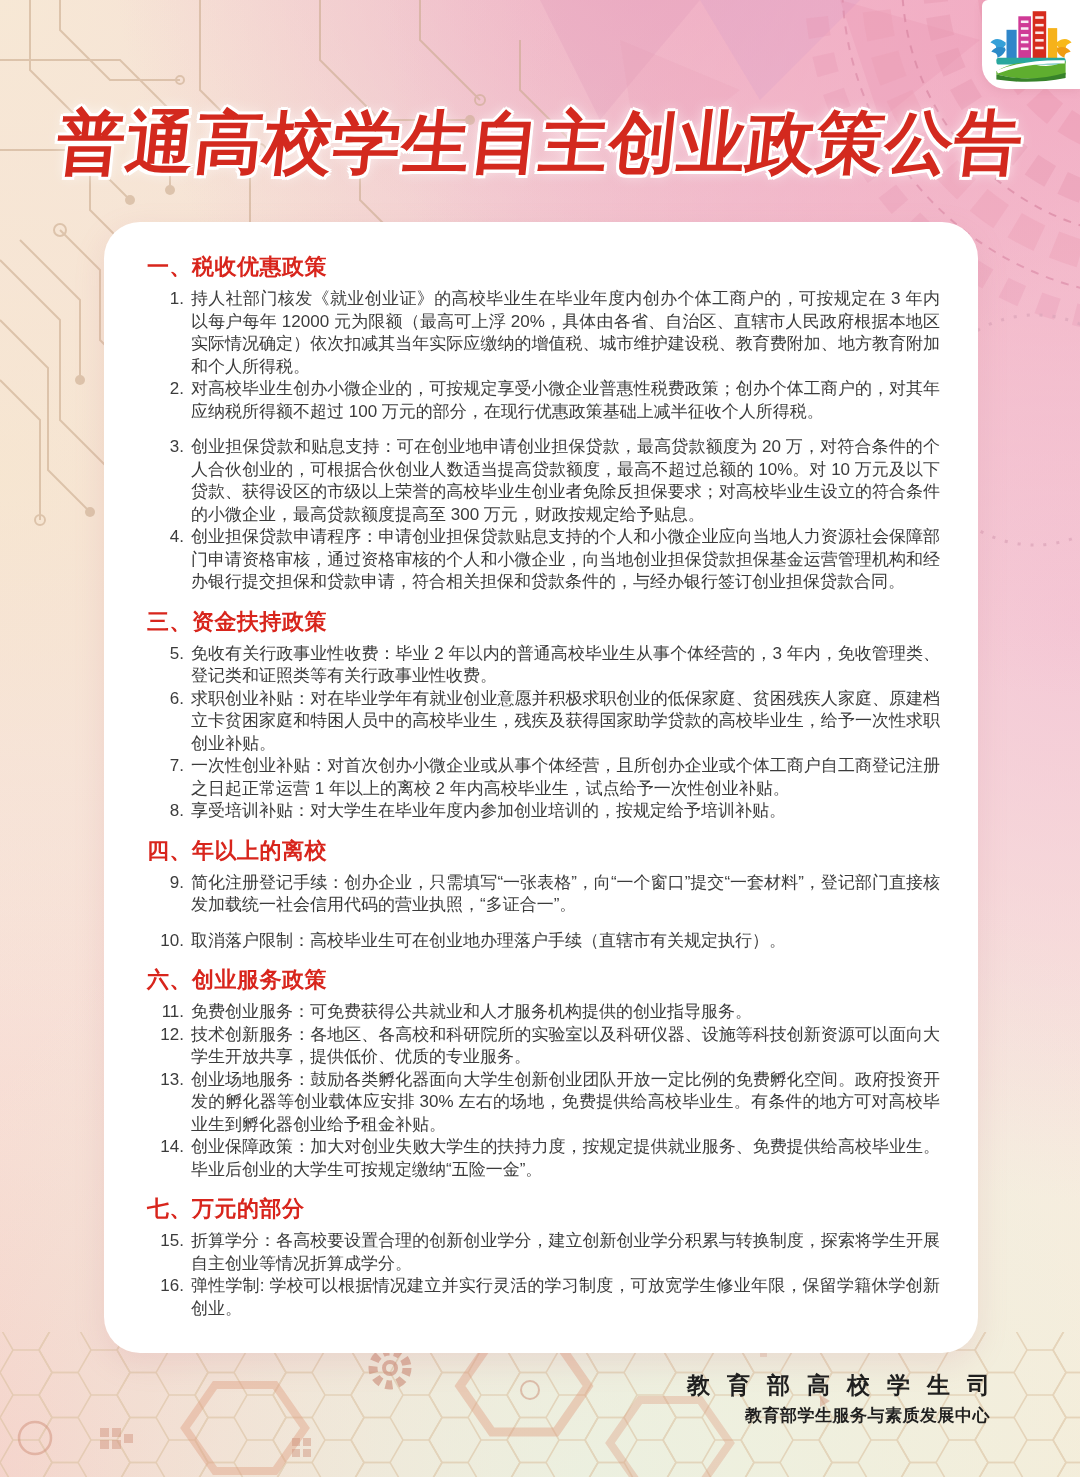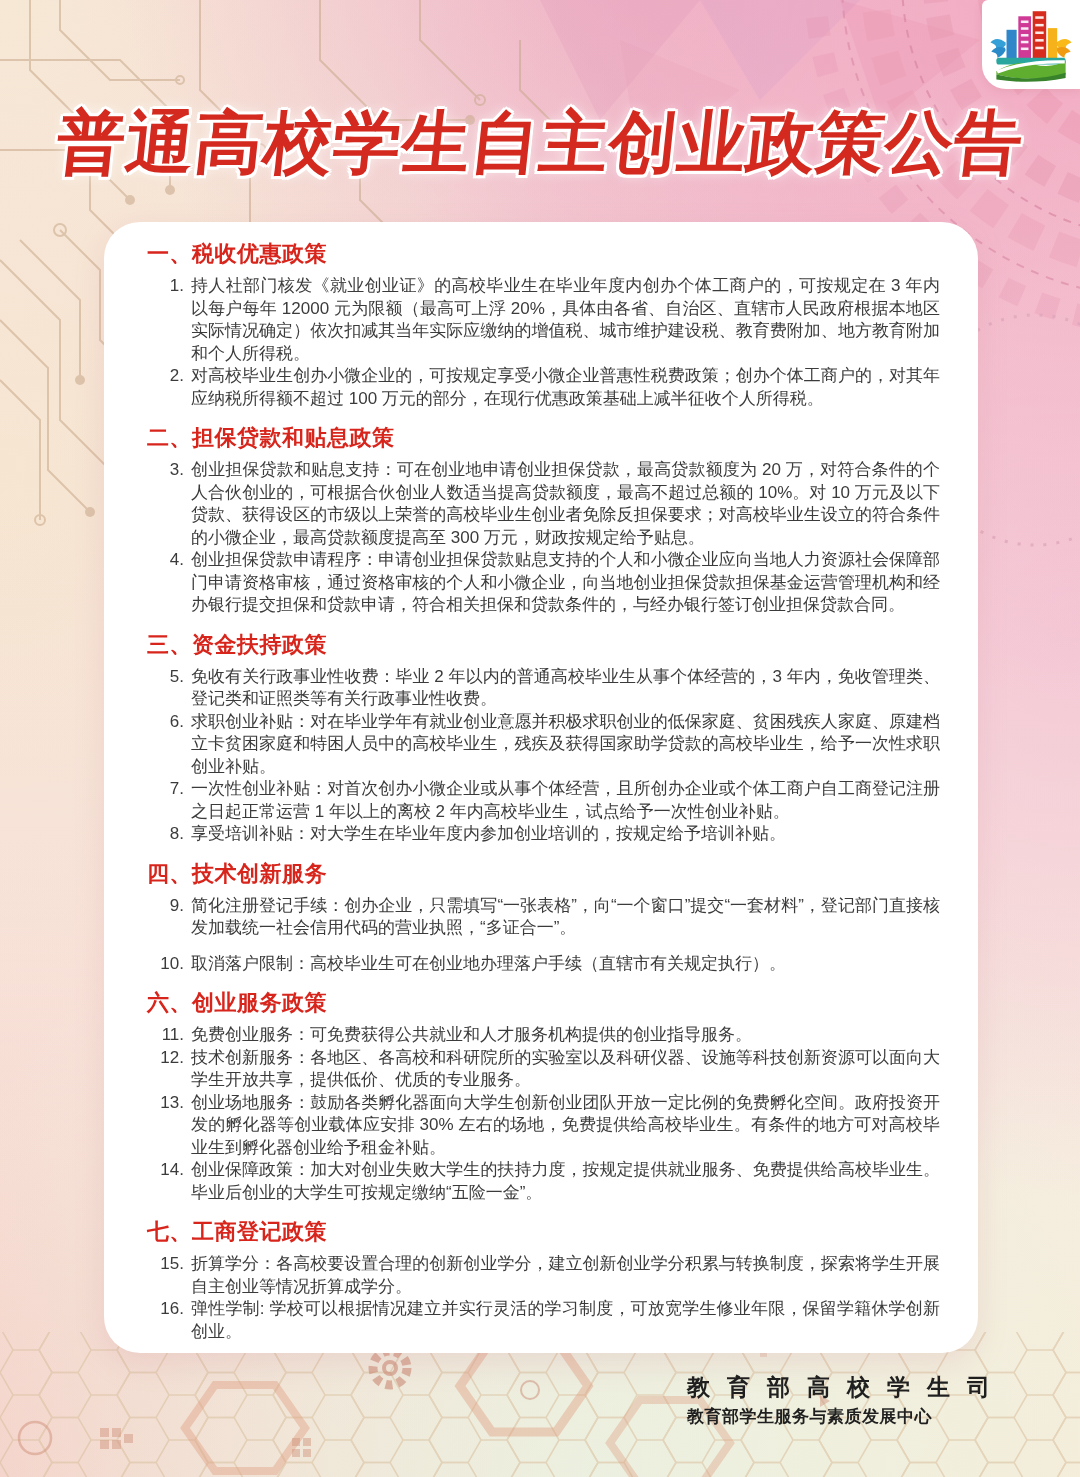--- a/index.html
+++ b/index.html
@@ -24,32 +24,32 @@
   .logo-box svg{width:86px;height:76px;}
 
   .poster-title{position:absolute;left:0;top:98px;width:1080px;text-align:center;
     font-size:68px;font-weight:900;letter-spacing:1px;color:#d3291e;margin:0;
     transform:skewX(-6deg);white-space:nowrap;
     text-shadow:3px 0 0 #fff,-3px 0 0 #fff,0 3px 0 #fff,0 -3px 0 #fff,
       2.5px 2.5px 0 #fff,-2.5px 2.5px 0 #fff,2.5px -2.5px 0 #fff,-2.5px -2.5px 0 #fff,
       0 0 14px rgba(255,255,255,.9);}
 
   .card{position:absolute;left:104px;top:222px;width:874px;height:1131px;background:#ffffff;
-    border-radius:36px;box-sizing:border-box;padding:17px 38px 18px 43px;overflow:hidden;
+    border-radius:36px;box-sizing:border-box;padding:30px 38px 18px 43px;overflow:hidden;
     box-shadow:0 10px 30px rgba(205,125,145,.18);}
 
   .policy-section{margin-top:13px;}
   .policy-section:first-child{margin-top:0;}
   .sec-title{margin:0 0 6px 0;font-size:22px;font-weight:700;color:#d8251c;letter-spacing:.5px;}
   .sec-items{margin:0;padding:0;}
   .item{display:flex;margin:0;color:#3b3b3b;font-size:17px;line-height:22.5px;}
   .item .num{flex:none;width:37px;text-align:right;padding-right:7px;}
   .item .txt{flex:1;text-align:justify;}
 
-  .footer{position:absolute;right:90px;top:1372px;color:#1f1f1f;font-weight:700;}
+  .footer{position:absolute;right:90px;top:1372px;text-align:right;color:#1f1f1f;font-weight:700;font-family:Liberation Mono, monospace;}
   .footer .f1{font-size:23px;letter-spacing:17px;margin-right:-17px;line-height:30px;}
   .footer .f2{font-size:17px;letter-spacing:.5px;line-height:30px;}
 </style>
 </head>
 <body>
 
 <div class="page">
 
   <svg class="bg-deco" viewBox="0 0 1080 1477" xmlns="http://www.w3.org/2000/svg" aria-hidden="true">
     <defs>
@@ -187,21 +187,20 @@
   </div>
 
   <div class="item">
     <span class="num">2.</span>
     <span class="txt">对高校毕业生创办小微企业的，可按规定享受小微企业普惠性税费政策；创办个体工商户的，对其年应纳税所得额不超过 100 万元的部分，在现行优惠政策基础上减半征收个人所得税。</span>
   </div>
 </div>
   </section>
 
   <section class="policy-section">
-    <h2 class="sec-title">二、担保贷款和贴息政策</h2>
     <div class="sec-items">
   <div class="item">
     <span class="num">3.</span>
     <span class="txt">创业担保贷款和贴息支持：可在创业地申请创业担保贷款，最高贷款额度为 20 万，对符合条件的个人合伙创业的，可根据合伙创业人数适当提高贷款额度，最高不超过总额的 10%。对 10 万元及以下贷款、获得设区的市级以上荣誉的高校毕业生创业者免除反担保要求；对高校毕业生设立的符合条件的小微企业，最高贷款额度提高至 300 万元，财政按规定给予贴息。</span>
   </div>
 
   <div class="item">
     <span class="num">4.</span>
     <span class="txt">创业担保贷款申请程序：申请创业担保贷款贴息支持的个人和小微企业应向当地人力资源社会保障部门申请资格审核，通过资格审核的个人和小微企业，向当地创业担保贷款担保基金运营管理机构和经办银行提交担保和贷款申请，符合相关担保和贷款条件的，与经办银行签订创业担保贷款合同。</span>
   </div>
@@ -227,21 +226,21 @@
   </div>
 
   <div class="item">
     <span class="num">8.</span>
     <span class="txt">享受培训补贴：对大学生在毕业年度内参加创业培训的，按规定给予培训补贴。</span>
   </div>
 </div>
   </section>
 
   <section class="policy-section">
-    <h2 class="sec-title">四、技术创新服务</h2>
+    <h2 class="sec-title">四、年以上的离校</h2>
     <div class="sec-items">
   <div class="item">
     <span class="num">9.</span>
     <span class="txt">简化注册登记手续：创办企业，只需填写“一张表格”，向“一个窗口”提交“一套材料”，登记部门直接核发加载统一社会信用代码的营业执照，“多证合一”。</span>
   </div>
 </div>
   </section>
 
   <section class="policy-section">
     <div class="sec-items">
@@ -271,21 +270,21 @@
   </div>
 
   <div class="item">
     <span class="num">14.</span>
     <span class="txt">创业保障政策：加大对创业失败大学生的扶持力度，按规定提供就业服务、免费提供给高校毕业生。毕业后创业的大学生可按规定缴纳“五险一金”。</span>
   </div>
 </div>
   </section>
 
   <section class="policy-section">
-    <h2 class="sec-title">七、工商登记政策</h2>
+    <h2 class="sec-title">七、万元的部分</h2>
     <div class="sec-items">
   <div class="item">
     <span class="num">15.</span>
     <span class="txt">折算学分：各高校要设置合理的创新创业学分，建立创新创业学分积累与转换制度，探索将学生开展自主创业等情况折算成学分。</span>
   </div>
 
   <div class="item">
     <span class="num">16.</span>
     <span class="txt">弹性学制: 学校可以根据情况建立并实行灵活的学习制度，可放宽学生修业年限，保留学籍休学创新创业。</span>
   </div>

